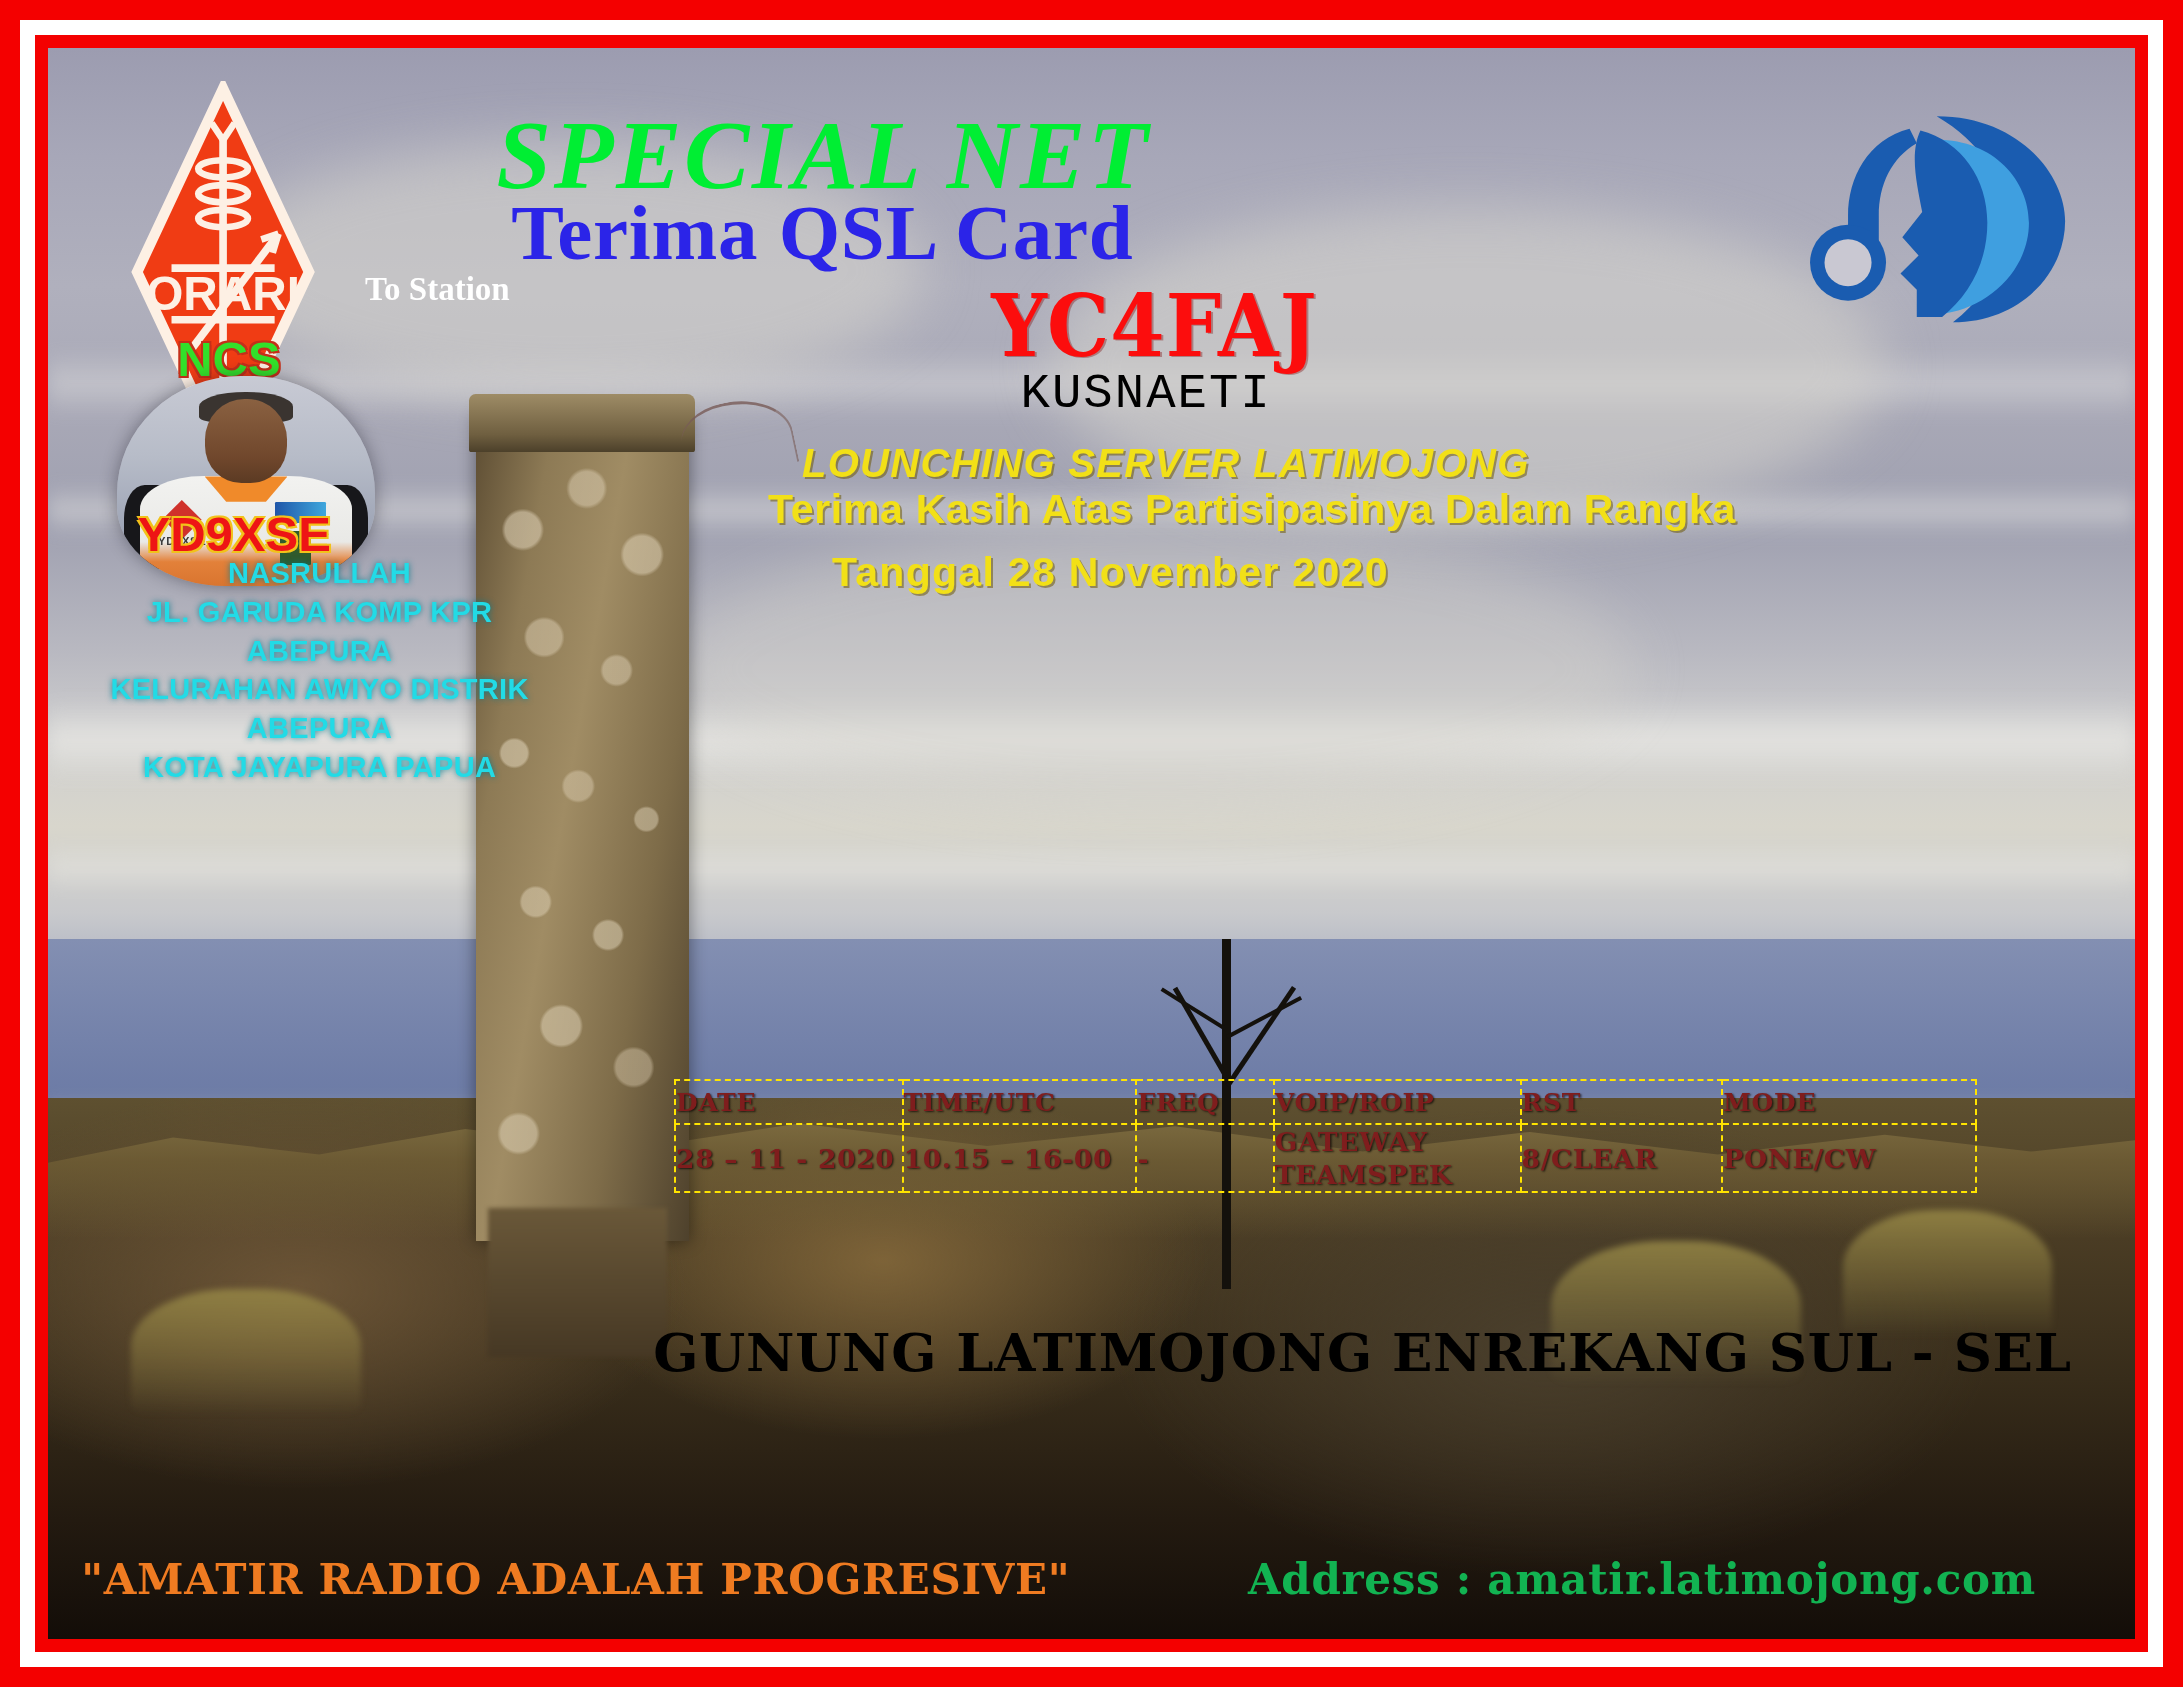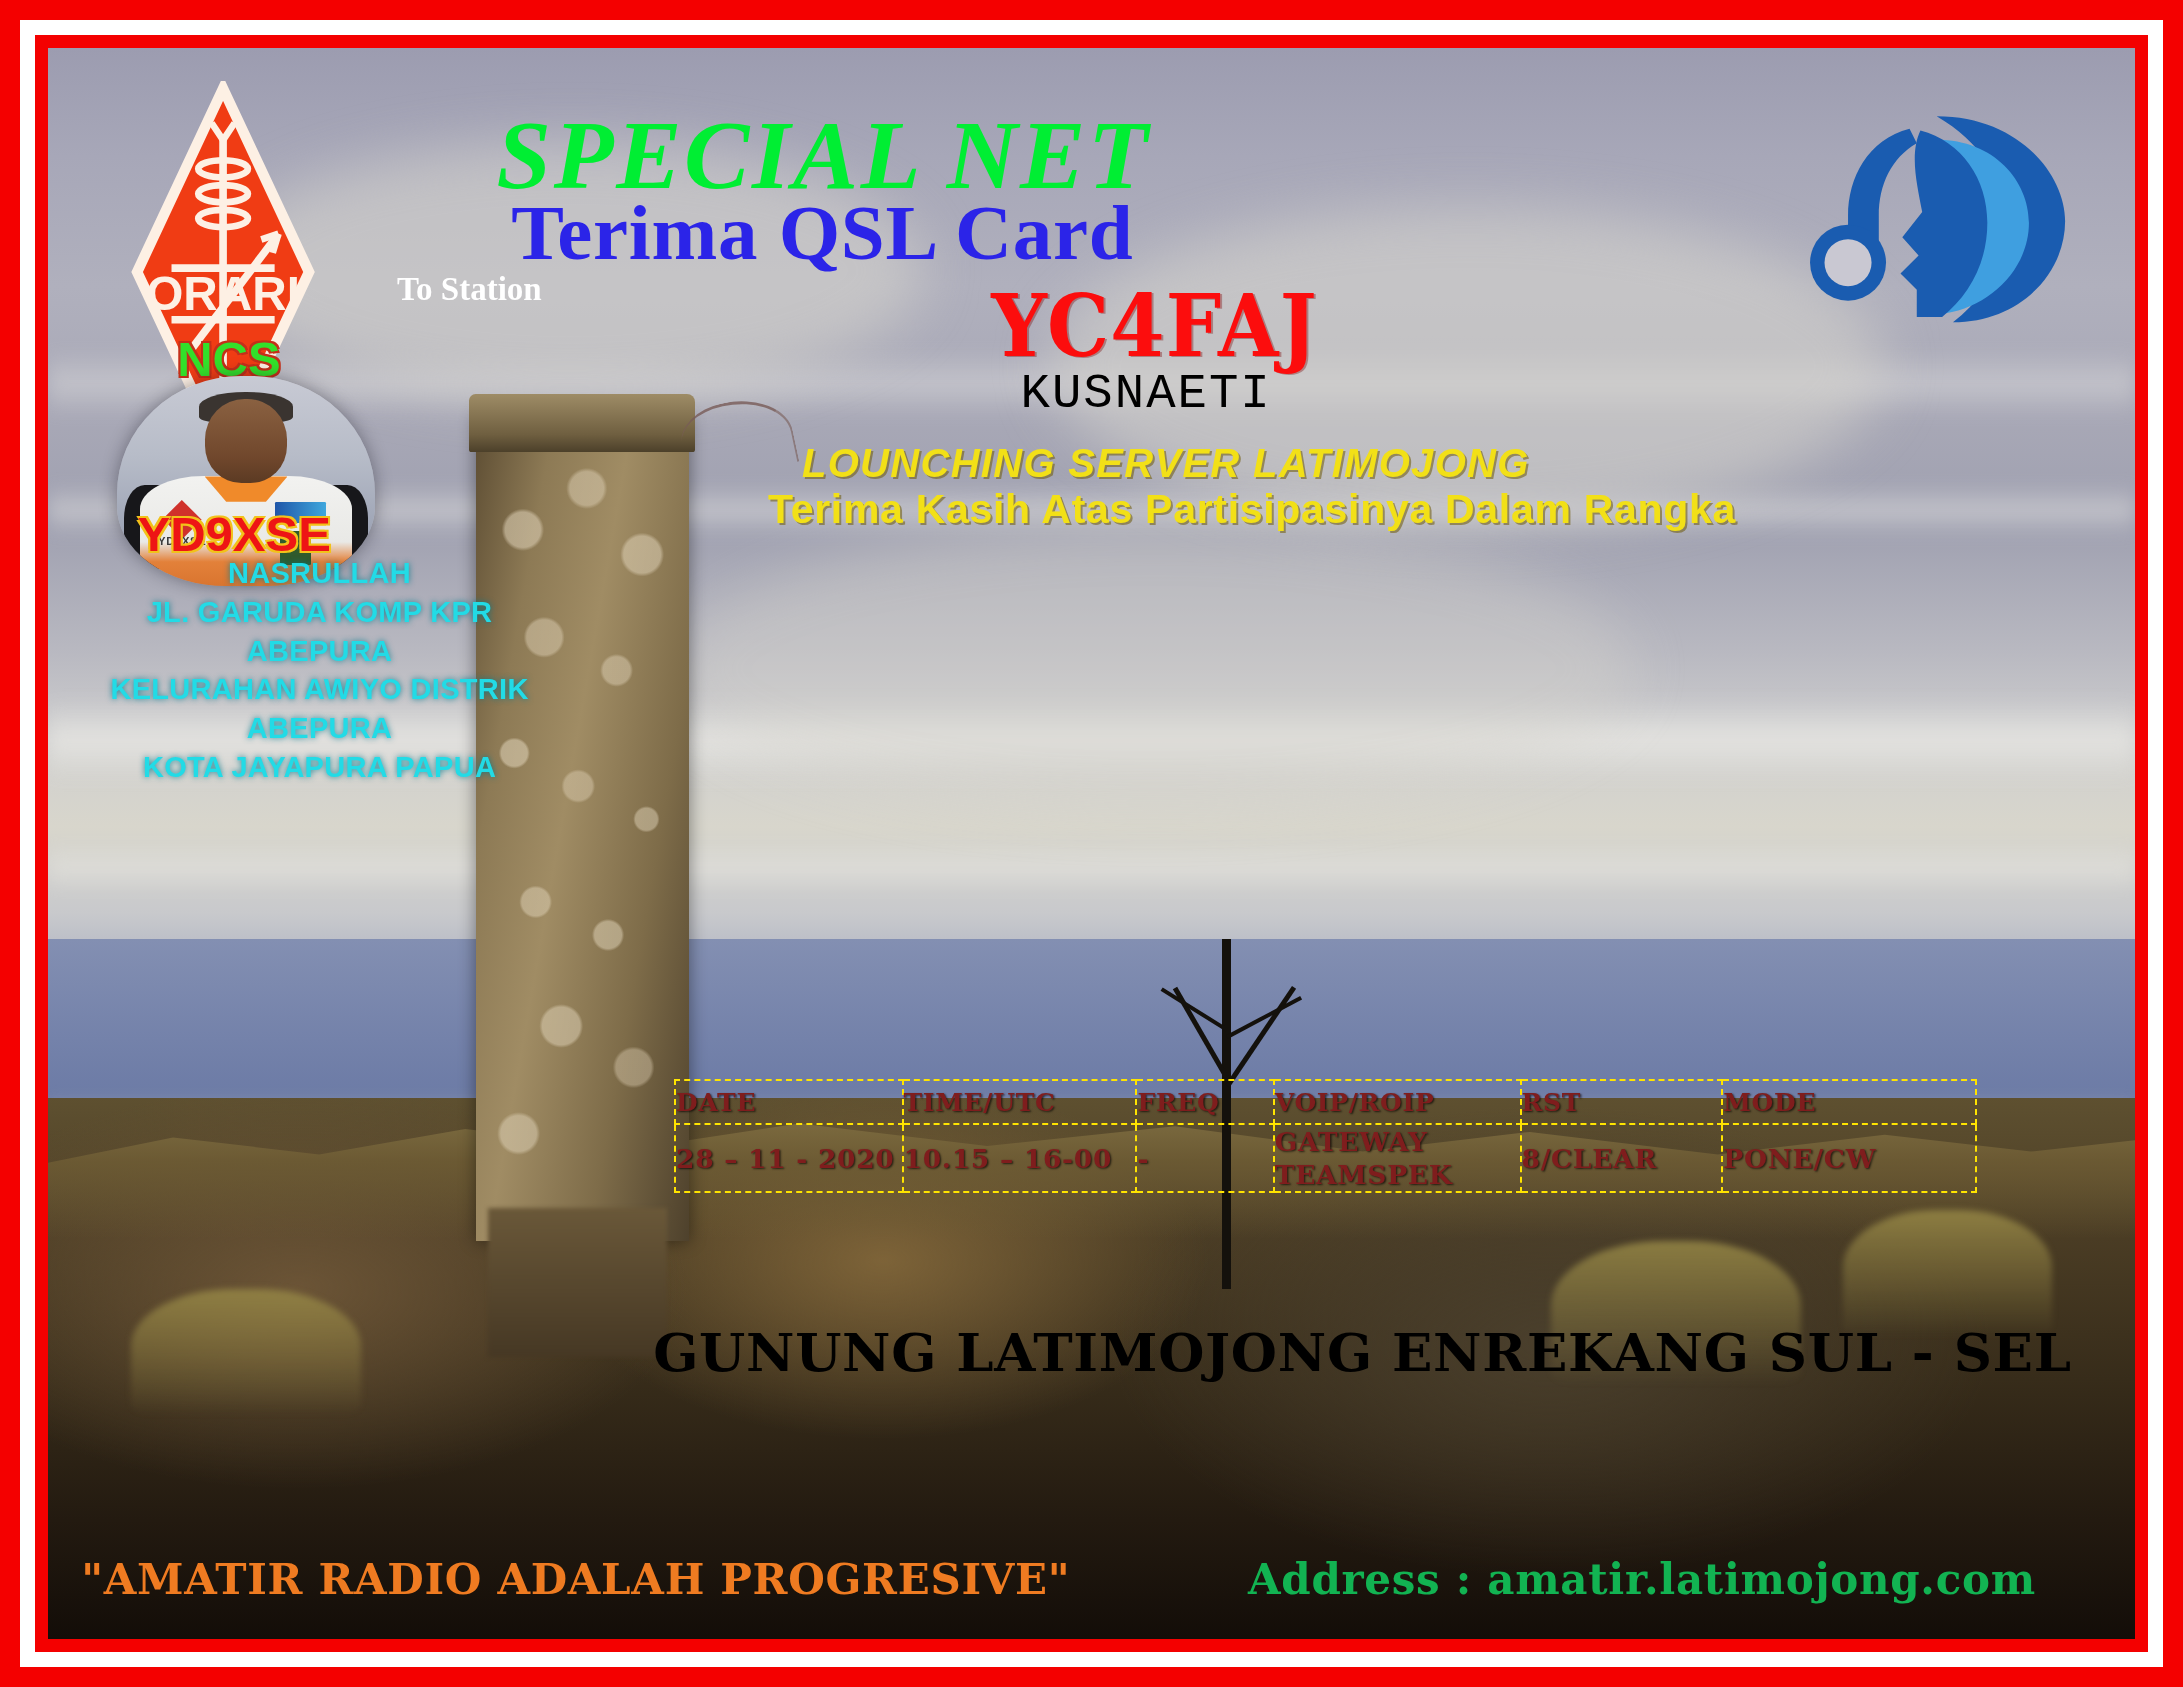--- a/index.html
+++ b/index.html
@@ -234,21 +234,20 @@
     color: #2b24e8;
     letter-spacing: 0.7px;
     font-family: "Liberation Serif", "DejaVu Serif", serif;
   }
   .to-station {
     left: 15.2%; top: 14.0%;
     font-size: 33px;
     font-weight: bold;
     color: #ffffff;
     font-family: "Liberation Serif", "DejaVu Serif", serif;
-    margin-left: 32px;
   }
   .callsign {
     left: 45.2%; top: 14.6%;
     font-size: 78px;
     font-weight: bold;
     color: #fc0d0d;
     letter-spacing: 1.3px;
     font-family: "DejaVu Serif", "Liberation Serif", serif;
     transform: scaleY(1.1);
     text-shadow: 2px 1.3px 0 rgba(120,0,0,.35);
@@ -556,20 +555,21 @@
 
     <div class="ov title-net">SPECIAL NET</div>
     <div class="ov title-qsl">Terima QSL Card</div>
     <div class="ov to-station">To Station</div>
     <div class="ov callsign">YC4FAJ</div>
     <div class="ov opname">KUSNAETI</div>
 
     <div class="thanks-wrap">
       <div class="thanks-line t2">LOUNCHING SERVER LATIMOJONG</div>
       <div class="thanks-line t1">Terima Kasih Atas Partisipasinya Dalam Rangka</div>
+      <div class="thanks-line t3">Tanggal  28  November  2020</div>
     </div>
 
     <div class="ov ncs-label">NCS</div>
     <div class="op-photo">
       <div class="shoulderL"></div>
       <div class="shoulderR"></div>
       <div class="torso"></div>
       <div class="collar"></div>
       <div class="hair"></div>
       <div class="head"></div>

